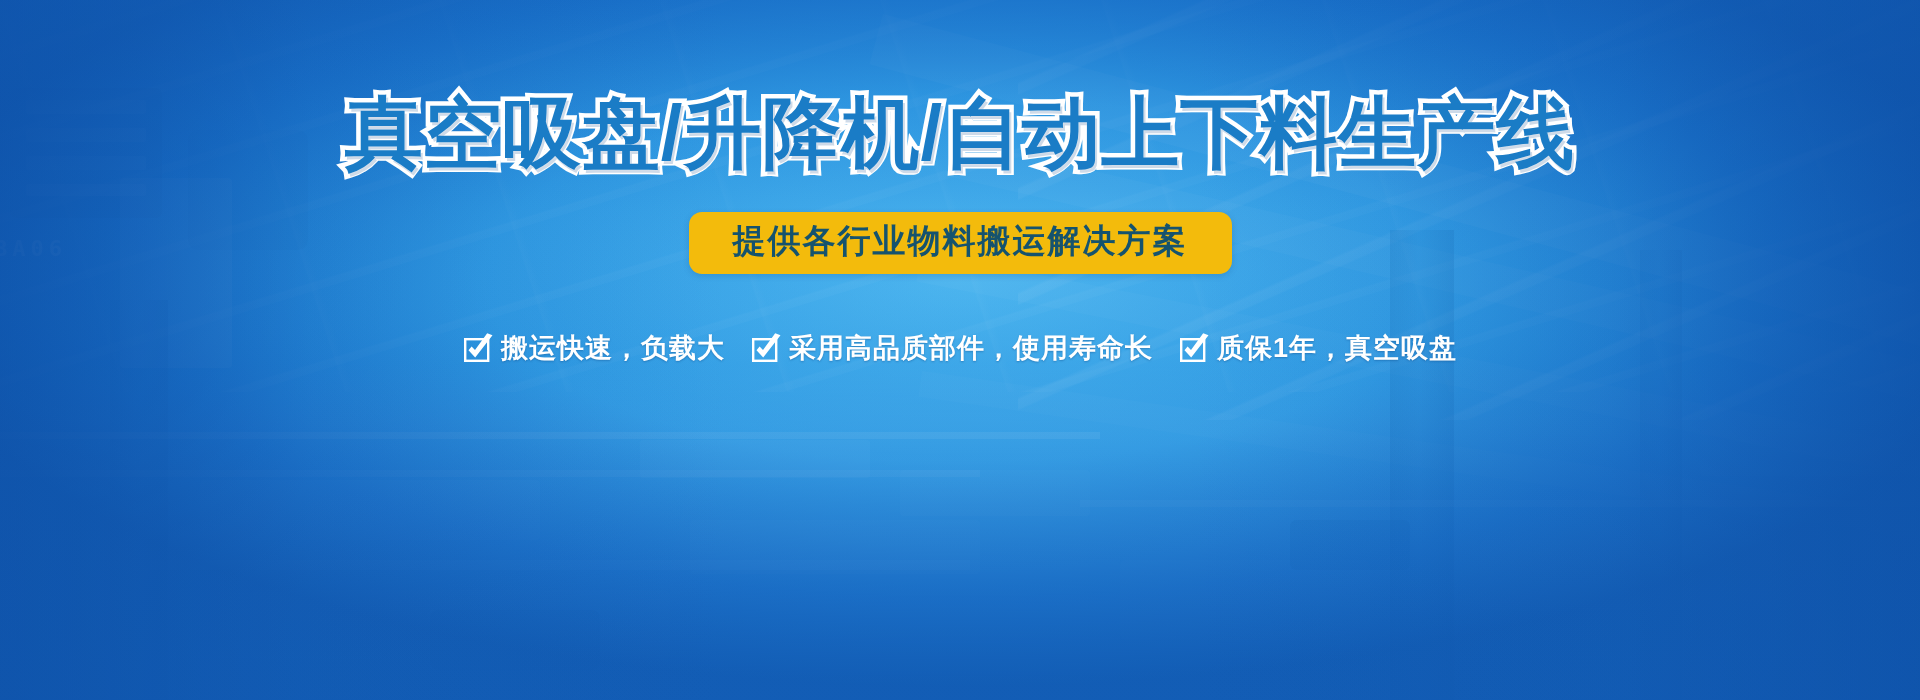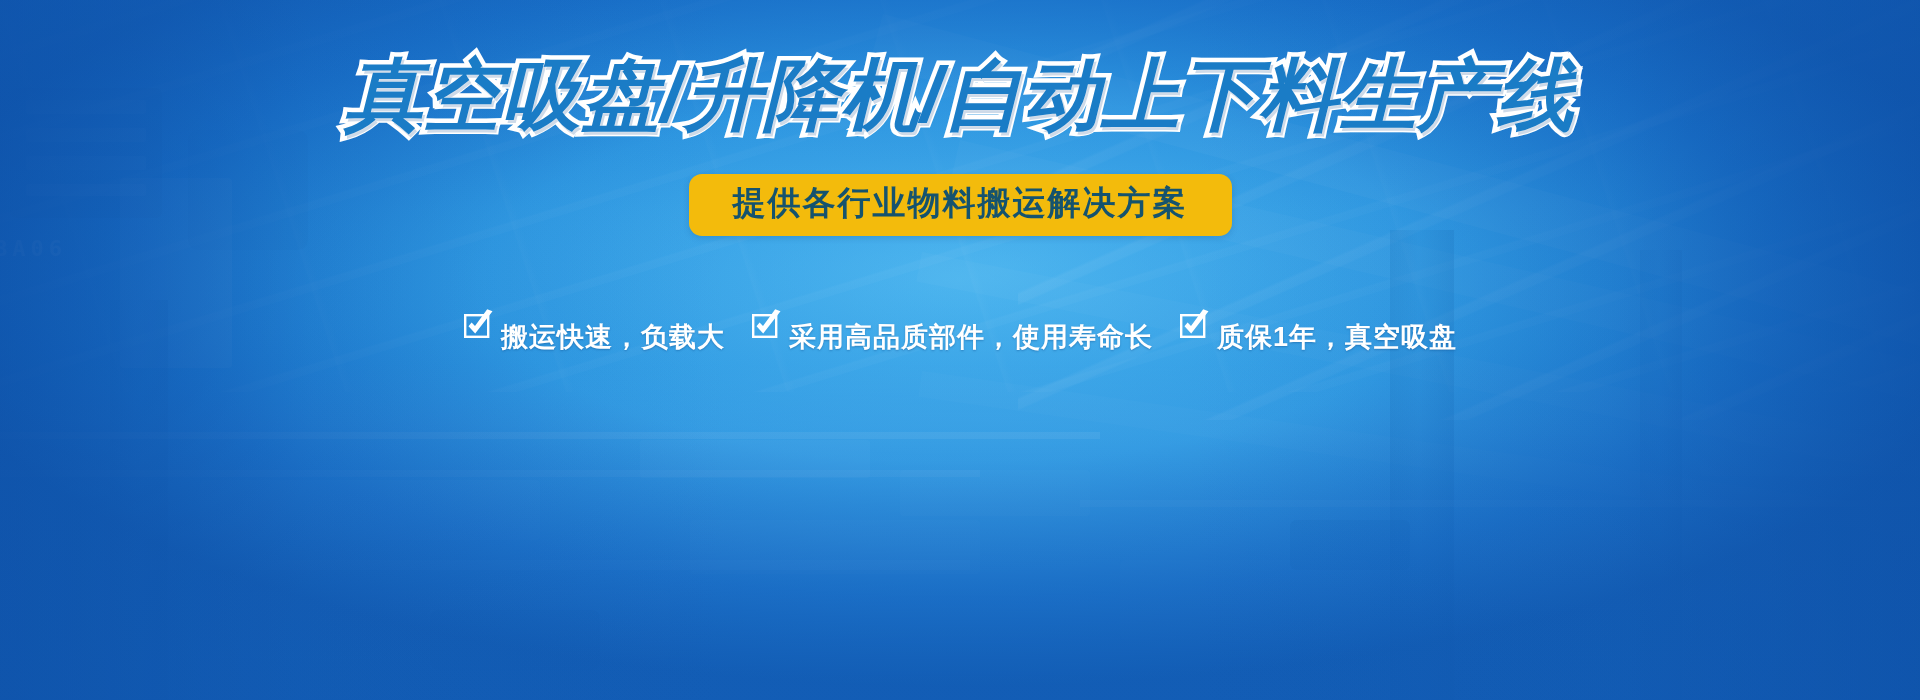--- a/index.html
+++ b/index.html
@@ -145,33 +145,32 @@
   
   .content {
     position: absolute;
     inset: 0;
     display: flex;
     flex-direction: column;
     align-items: center;
   }
 
   .title {
-    margin-top: 56px;
+    margin-top: 94px;
     font-size: 78px;
     line-height: 1;
     font-weight: 700;
     letter-spacing: 1px;
     color: #1a7cc6;
     white-space: nowrap;
     -webkit-text-stroke: 9px #ffffff;
     paint-order: stroke fill;
     text-shadow:
       0 0 1px #ffffff,
       2px 3px 0 rgba(10,70,140,0.20);
-    font-style: italic;
   }
 
   .pill {
     margin-top: 40px;
     background: #f3bb0c;
     color: #15536e;
     font-size: 33px;
     font-weight: 700;
     letter-spacing: 2px;
     padding: 7px 44px 10px;
@@ -198,21 +197,20 @@
     height: 30px;
     flex: 0 0 auto;
   }
   .check-icon svg { display: block; overflow: visible; }
   .feature-label {
     color: #ffffff;
     font-size: 27px;
     font-weight: 700;
     letter-spacing: 1px;
     text-shadow: 0 1px 2px rgba(10,60,120,0.35);
-    margin-top: 27px;
   }
 </style>
 </head>
 <body>
 
 <div id="banner">
 
   <div class="bg-photo">
     <div class="bg-base"></div>
 

